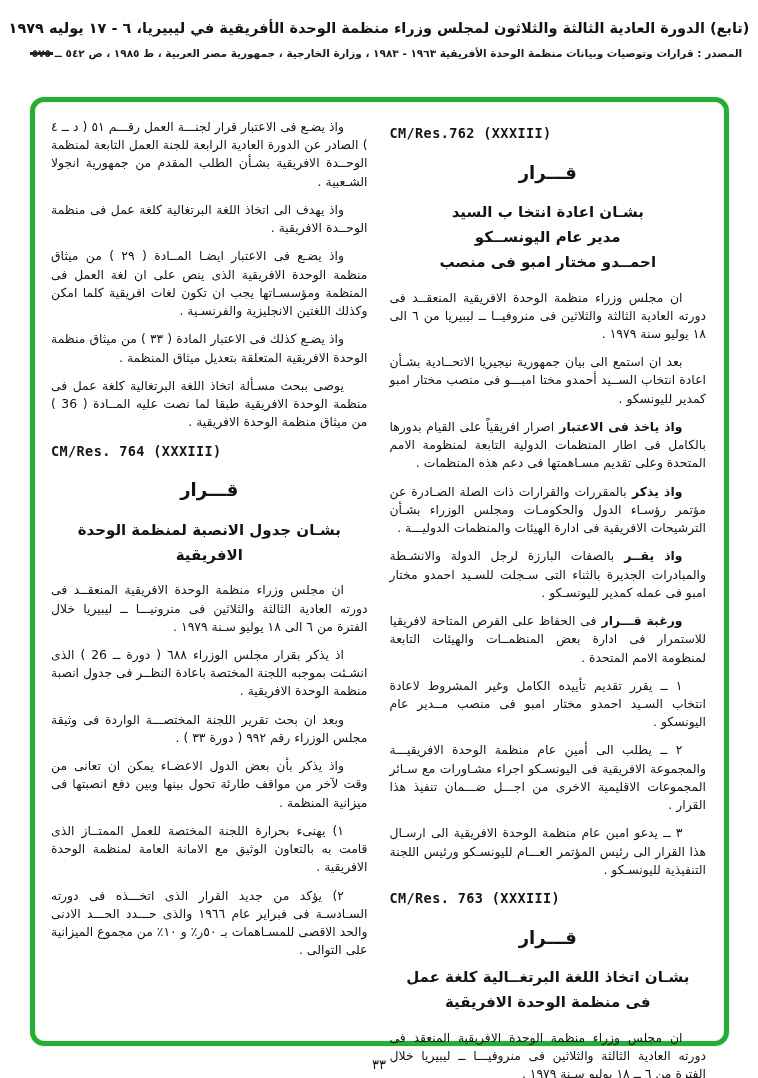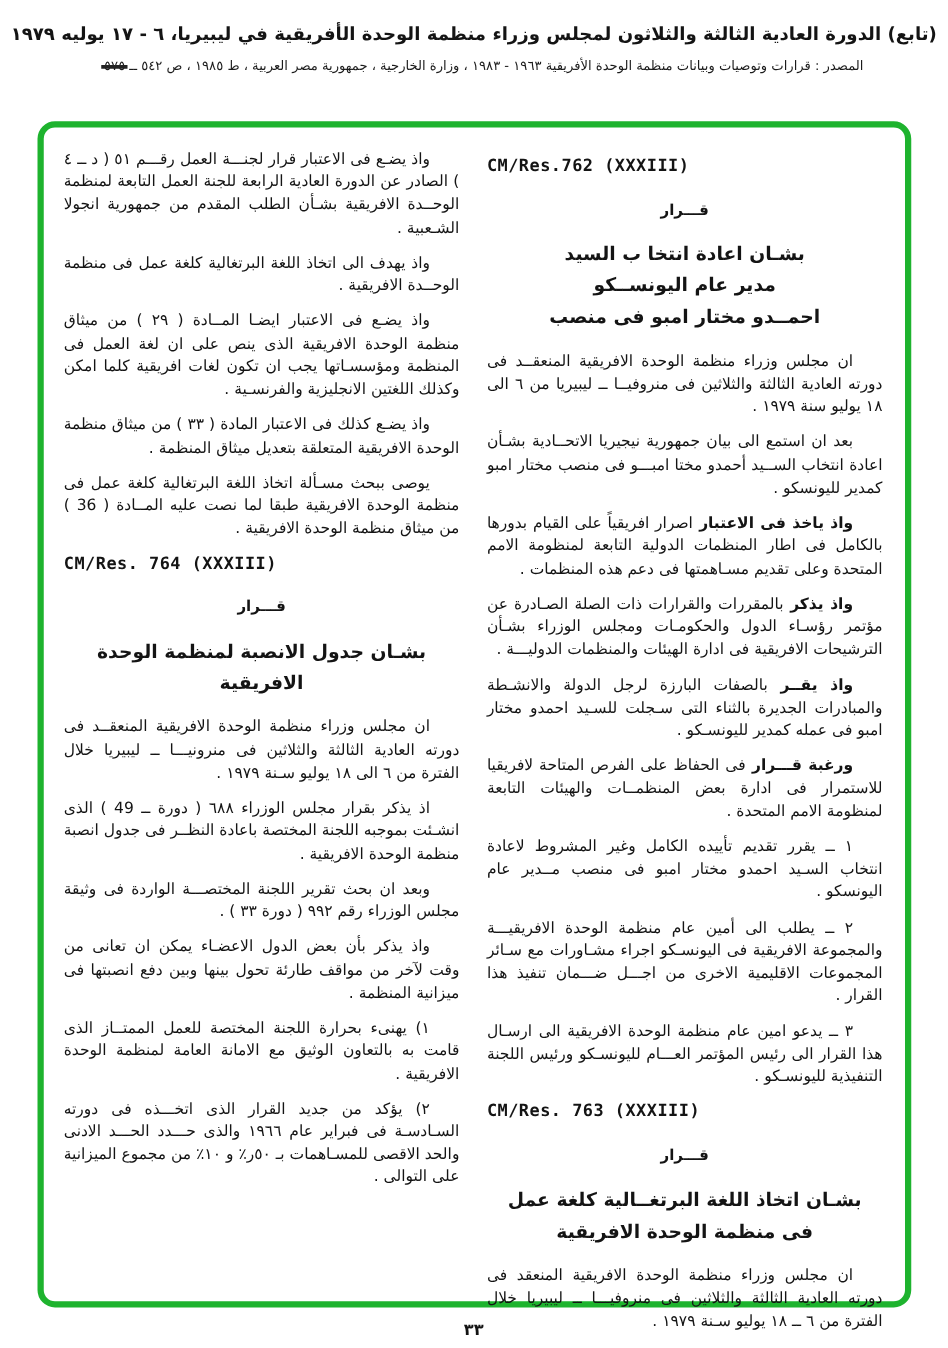--- a/index.html
+++ b/index.html
@@ -9,21 +9,21 @@
     font-family:"DejaVu Sans",sans-serif;
     color:#141414;
     position:relative;
     overflow:hidden;
   }
   .page{position:relative;width:758px;height:1078px;background:#fff;}
 
   
   .header{direction:rtl;text-align:center;padding-top:20px;}
   .header .session{font-weight:bold;font-size:14.5px;letter-spacing:.1px;}
-  .header .source{font-weight:normal;font-size:10.5px;margin-top:11px;color:#1b1b1b;margin-left:16px;}
+  .header .source{font-weight:bold;font-size:10.5px;margin-top:11px;color:#1b1b1b;margin-left:16px;}
   .struck{position:relative;}
   .struck::after{
     content:"";position:absolute;left:-2px;right:-2px;top:45%;
     height:3px;background:#222;
   }
 
   
   .frame{
     position:absolute;top:97px;left:30px;
     width:699px;height:949px;
@@ -46,31 +46,31 @@
   .col p{margin:0 0 10px;text-indent:1.9em;}
   .col p b{font-weight:bold;}
 
   .resnum{
     direction:ltr;text-align:left;
     font-family:"DejaVu Sans Mono","Liberation Mono",monospace;
     font-weight:bold;font-size:13.5px;letter-spacing:.4px;
     margin:6px 0 16px;
   }
   .heading{
-    text-align:center;font-weight:bold;font-size:12px;
+    text-align:center;font-weight:bold;font-size:18px;
     letter-spacing:.5px;margin:4px 0 14px;
   }
   .subheading{
     text-align:center;font-weight:bold;font-size:15px;
     line-height:1.65;margin:0 0 14px;
   }
 
   .footer{
     position:absolute;bottom:6px;left:0;width:758px;
-    text-align:center;font-weight:bold;font-size:13px;
+    text-align:center;font-weight:normal;font-size:13px;
   }
 </style>
 </head>
 <body>
 
 <div class="page">
 
   <div class="header">
     <div class="session">(تابع) الدورة العادية الثالثة والثلاثون لمجلس وزراء منظمة الوحدة الأفريقية في ليبيريا، ٦ - ١٧ يوليه ١٩٧٩</div>
     <div class="source"><span>المصدر : قرارات وتوصيات وبيانات منظمة الوحدة الأفريقية ١٩٦٣ - ١٩٨٣ ، وزارة الخارجية ، جمهورية مصر العربية ، ط ١٩٨٥ ، ص ٥٤٢ ــ </span><span class="struck">٥٧٥</span></div>
@@ -108,21 +108,21 @@
           <p>واذ يهدف الى اتخاذ اللغة البرتغالية كلغة عمل فى منظمة الوحــدة الافريقية .</p>
           <p>واذ يضـع فى الاعتبار ايضـا المــادة ( ٢٩ ) من ميثاق منظمة الوحدة الافريقية الذى ينص على ان لغة العمل فى المنظمة ومؤسسـاتها يجب ان تكون لغات افريقية كلما امكن وكذلك اللغتين الانجليزية والفرنسـية .</p>
           <p>واذ يضـع كذلك فى الاعتبار المادة ( ٣٣ ) من ميثاق منظمة الوحدة الافريقية المتعلقة بتعديل ميثاق المنظمة .</p>
           <p>يوصى ببحث مسـألة اتخاذ اللغة البرتغالية كلغة عمل فى منظمة الوحدة الافريقية طبقا لما نصت عليه المــادة ( 36 ) من ميثاق منظمة الوحدة الافريقية .</p>
           <div class="resnum">CM/Res. 764 (XXXIII)</div>
           <div class="heading">قـــرار</div>
           <div class="subheading">
             <div>بشـان جدول الانصبة لمنظمة الوحدة الافريقية</div>
           </div>
           <p>ان مجلس وزراء منظمة الوحدة الافريقية المنعقــد فى دورته العادية الثالثة والثلاثين فى منرونيـــا ــ ليبيريا خلال الفترة من ٦ الى ١٨ يوليو سـنة ١٩٧٩ .</p>
-          <p>اذ يذكر بقرار مجلس الوزراء ٦٨٨ ( دورة ــ 49 ) الذى انشـئت بموجبه اللجنة المختصة باعادة النظــر فى جدول انصبة منظمة الوحدة الافريقية .</p>
+          <p>اذ يذكر بقرار مجلس الوزراء ٦٨٨ ( دورة ــ 26 ) الذى انشـئت بموجبه اللجنة المختصة باعادة النظــر فى جدول انصبة منظمة الوحدة الافريقية .</p>
           <p>وبعد ان بحث تقرير اللجنة المختصـــة الواردة فى وثيقة مجلس الوزراء رقم ٩٩٢ ( دورة ٣٣ ) .</p>
           <p>واذ يذكر بأن بعض الدول الاعضـاء يمكن ان تعانى من وقت لآخر من مواقف طارئة تحول بينها وبين دفع انصبتها فى ميزانية المنظمة .</p>
           <p>١) يهنىء بحرارة اللجنة المختصة للعمل الممتــاز الذى قامت به بالتعاون الوثيق مع الامانة العامة لمنظمة الوحدة الافريقية .</p>
           <p>٢) يؤكد من جديد القرار الذى اتخـــذه فى دورته السـادسـة فى فبراير عام ١٩٦٦ والذى حـــدد الحـــد الادنى والحد الاقصى للمسـاهمات بـ ٥٠ر٪ و ١٠٪ من مجموع الميزانية على التوالى .</p>
         </div>
     </div>
   </div>
 
   <div class="footer">٣٣</div>
 

